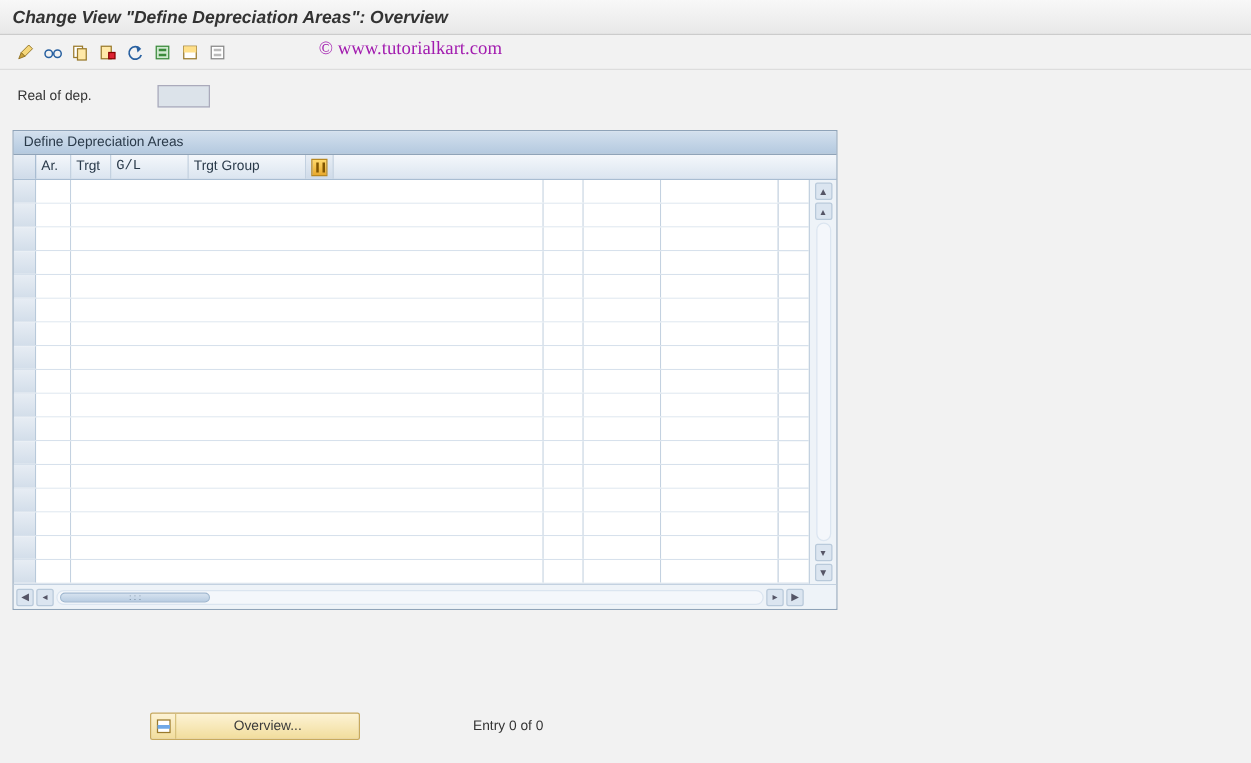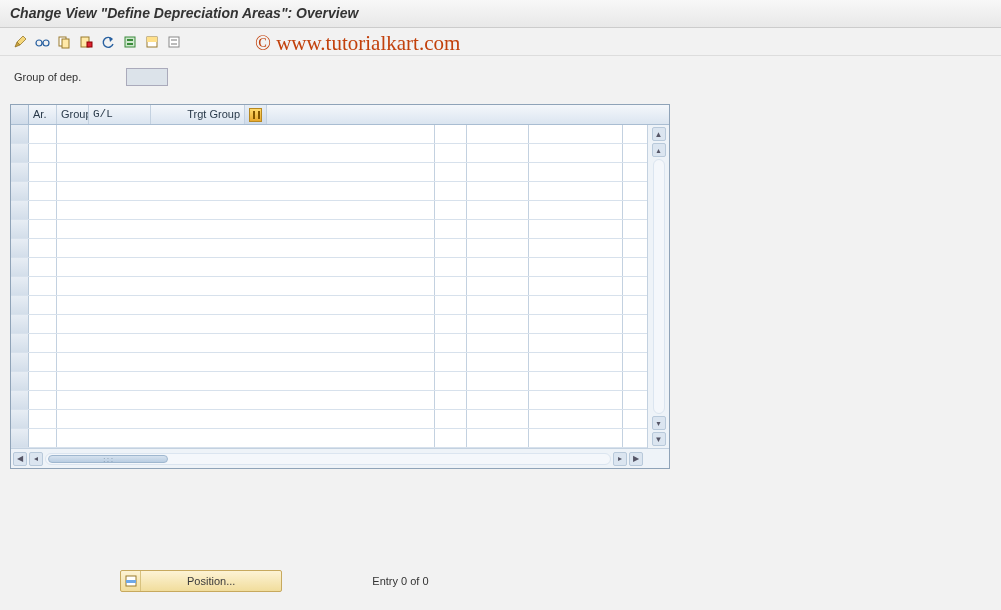--- a/index.html
+++ b/index.html
@@ -41,22 +41,22 @@
       align-items: center;
       justify-content: center;
       border: 1px solid transparent;
       border-radius: 2px;
       cursor: pointer;
     }
     .watermark {
       position: absolute;
       left: 255px;
       top: 3px;
-      color: #c2410c;
-      font-size: 21px;
+      color: #a21caf;
+      font-size: 15px;
       font-family: Georgia, serif;
       pointer-events: none;
     }
     .field-row {
       padding: 12px 14px 18px 14px;
       display: flex;
       align-items: center;
       gap: 4px;
     }
     .field-label { color:#333; width: 108px; }
@@ -99,21 +99,21 @@
       width: 22px;
       display:flex;
       align-items:center;
       justify-content:center;
       background: linear-gradient(to bottom,#e8eef5,#cfdbe9);
     }
     .col-ar   { width: 28px; }
     .col-name { width: 378px; }
     .col-real { width: 32px; }
     .col-gl   { width: 62px; font-family: Liberation Mono, monospace; }
-    .col-trgt { width: 94px; text-align: right; }
+    .col-trgt { width: 94px; }
 
     .table-body {
       display: flex;
     }
     .rows {
       flex: 1;
     }
     .row {
       display: flex;
       height: 19px;
@@ -268,29 +268,30 @@
     <svg width="14" height="14">
         <rect x="2" y="2" width="10" height="10" fill="#fff" stroke="#888"></rect>
         <rect x="4" y="4" width="6" height="2" fill="#bbb"></rect>
         <rect x="4" y="8" width="6" height="2" fill="#bbb"></rect>
       </svg>
   </span>
   <span class="watermark">© www.tutorialkart.com</span>
 </div>
 
 <div class="field-row">
-  <span class="field-label">Group of dep.</span>
+  <span class="field-label">Real of dep.</span>
   <input class="field-input" readonly="" value="" style="">
 </div>
 
 <div class="table-wrap">
+  <div class="table-title">Define Depreciation Areas</div>
   <div class="table-head">
     <div class="th th-rowselector"></div>
     <div class="th col-ar">Ar.</div>
-    <div class="th col-real">Group</div>
+    <div class="th col-real">Trgt</div>
     <div class="th col-gl">G/L</div>
     <div class="th col-trgt">Trgt Group</div>
     <div class="th th-config">
       <span class="config-icon"></span>
     </div>
   </div>
   <div class="table-body">
     <div class="rows" id="rows">
         <div class="row">
           <div class="rowselector"></div>
@@ -450,16 +451,16 @@
 </div>
 
 <div class="footer">
   <div class="position-btn">
     <span class="icon-box">
       <svg width="14" height="14">
           <rect x="2" y="2" width="10" height="10" fill="#fff" stroke="#9a7a2c"></rect>
           <rect x="2" y="6" width="10" height="3" fill="#6fa8e8"></rect>
         </svg>
     </span>
-    <span class="label">Position...</span>
+    <span class="label">Overview...</span>
   </div>
   <span class="entry-text">Entry 0 of 0</span>
 </div>
 
 </body></html>

